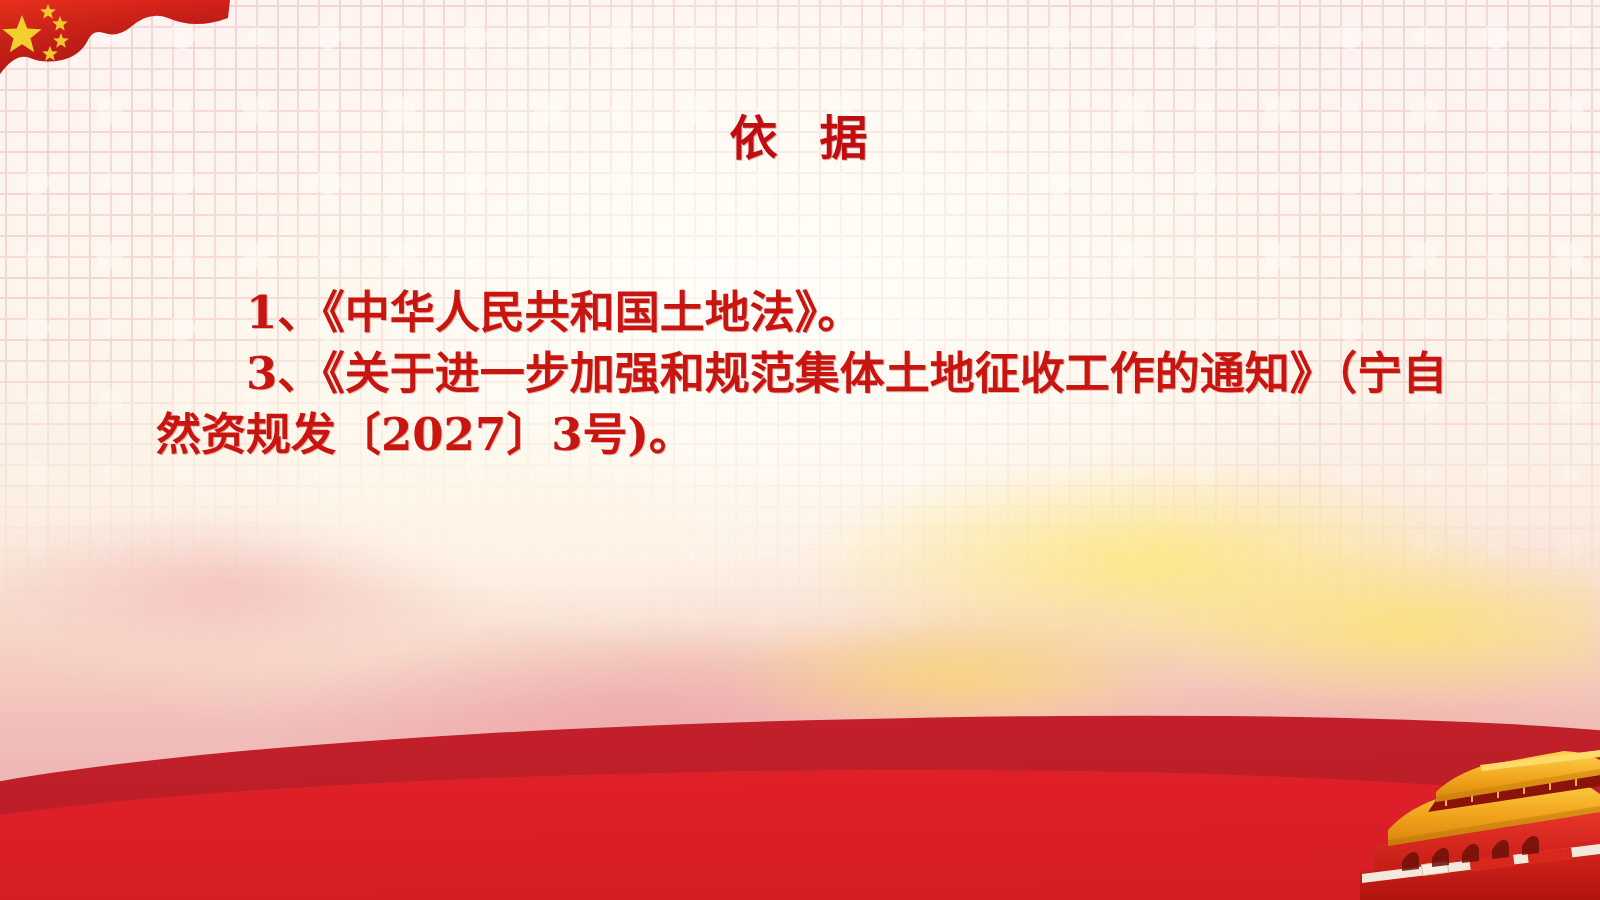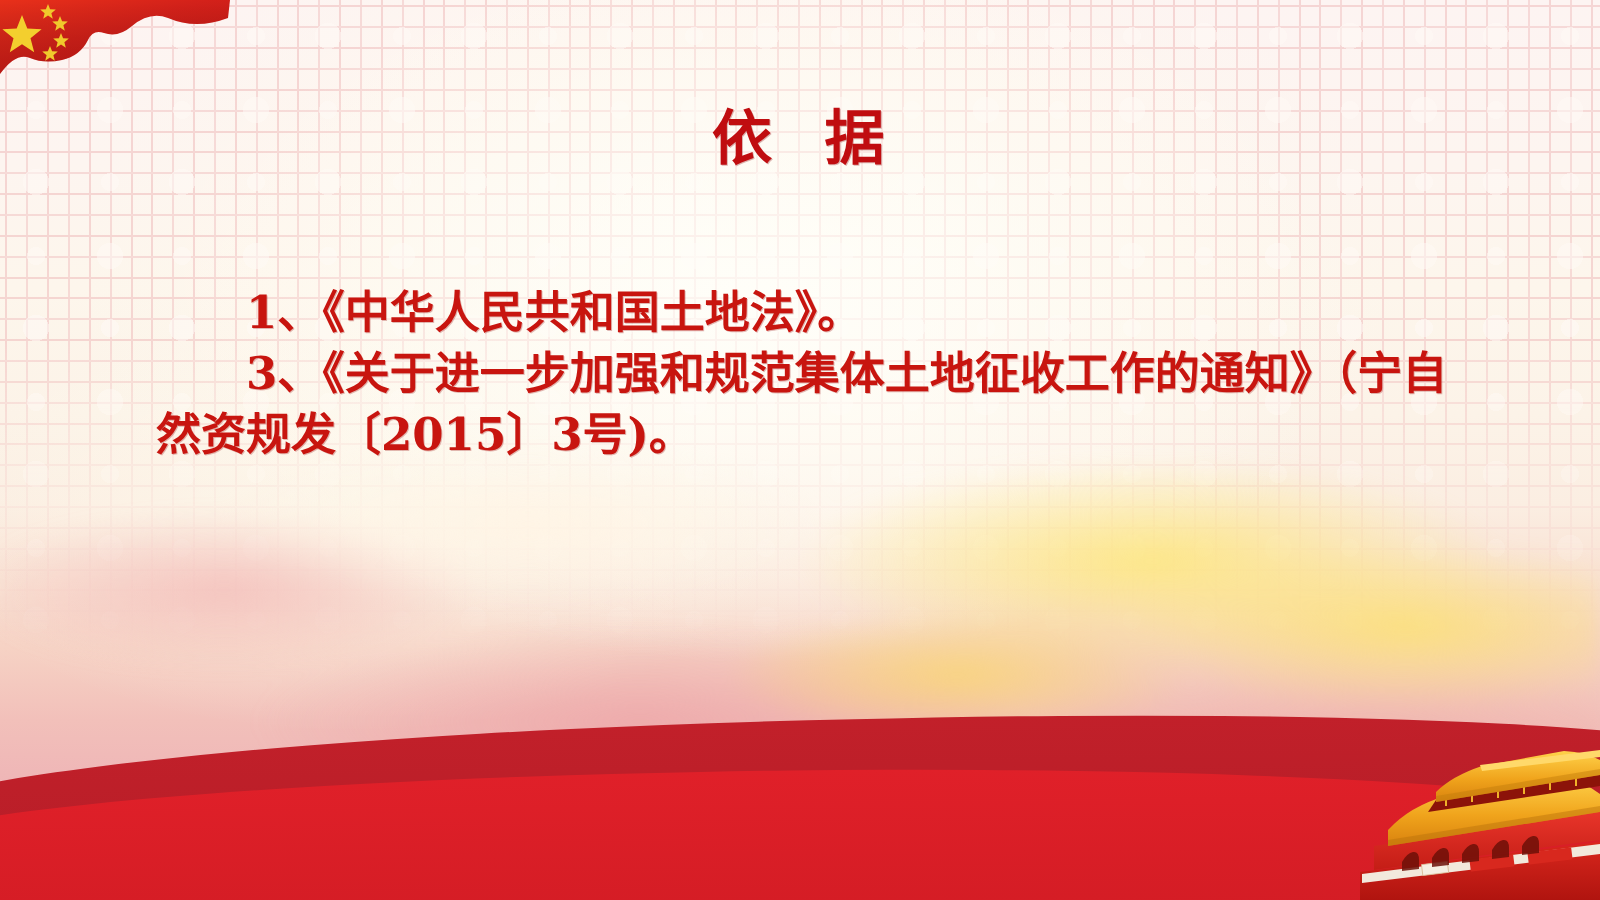--- a/index.html
+++ b/index.html
@@ -166,21 +166,21 @@
 
   
   .title {
     position: absolute;
     left: 0;
     top: 96px;
     width: 1600px;
     text-align: center;
     font-family: "DejaVu Serif", "Liberation Serif", serif;
     font-weight: 700;
-    font-size: 60px;
+    font-size: 48px;
     line-height: 84px;
     letter-spacing: 0.06em;
     color: #c00d10;
     white-space: pre;
     text-shadow: 1px 1px 0 rgba(140,10,12,0.30);
   }
 
   .body-block {
     position: absolute;
     left: 156px;
@@ -300,16 +300,16 @@
       <path d="M86,52 L250,25 L250,19 L86,46 Z" fill="#c07c0c" opacity="0.45"></path>
 
       <path d="M130,15 L250,0 L250,7 L132,21 Z" fill="#ffd96a"></path>
     </svg>
   </div>
 
   <div class="title">依  据</div>
 
   <div class="body-block">
     <p class="body-line indent">1、《中华人民共和国土地法》。</p>
-    <p class="body-line indent">3、《关于进一步加强和规范集体土地征收工作的通知》（宁自然资规发〔2015〕3号)。</p>
+    <p class="body-line indent">3、《关于进一步加强和规范集体土地征收工作的通知》（宁自然资规发〔2027〕3号)。</p>
   </div>
 
 </div>
 
 </body></html>

